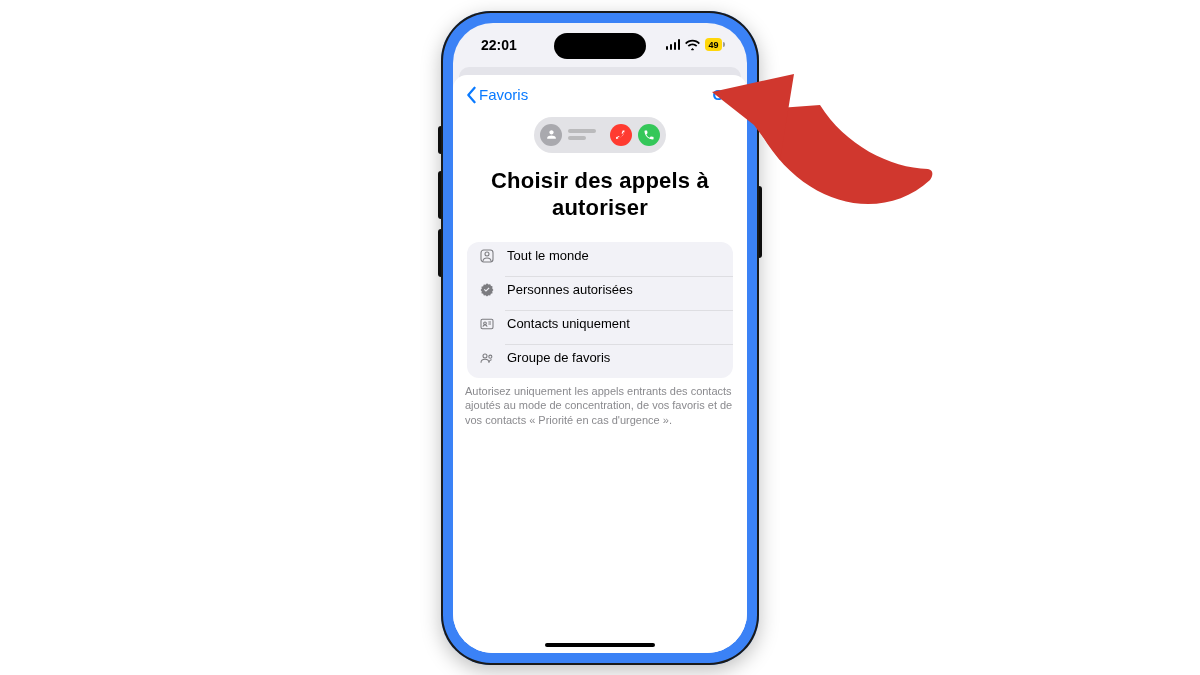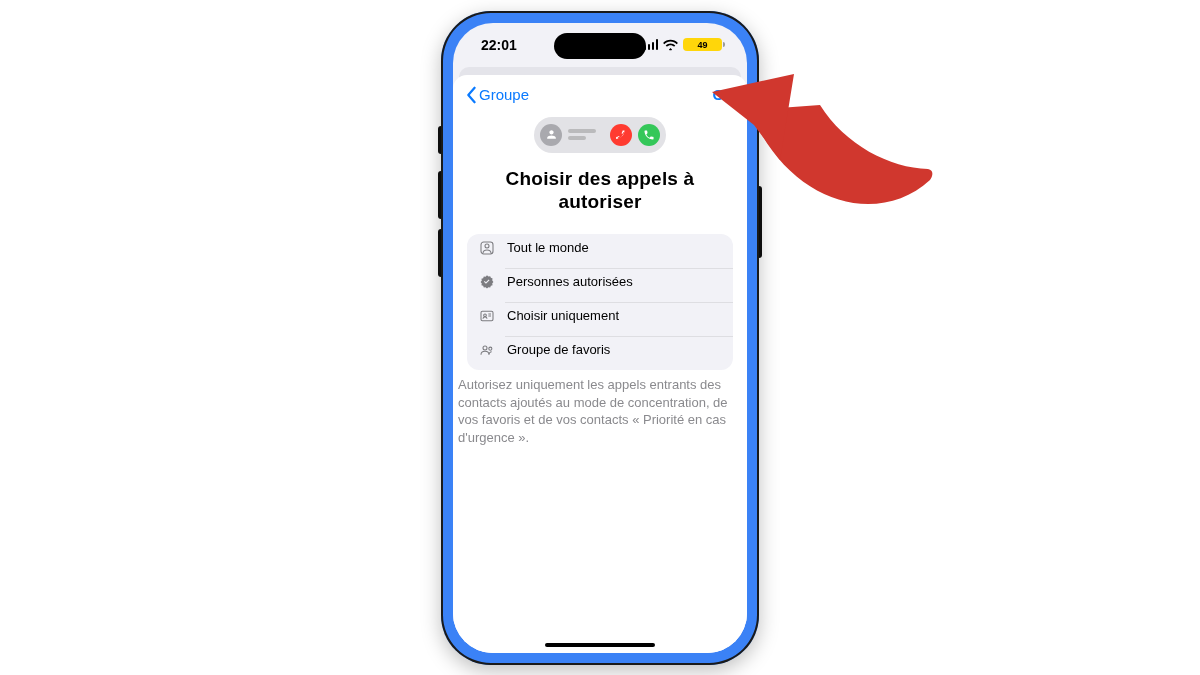--- a/index.html
+++ b/index.html
@@ -73,21 +73,21 @@
     .signal span { width:2.5px; background:#000; border-radius:1px; display:block; }
     .signal span:nth-child(1){height:4px}
     .signal span:nth-child(2){height:6px}
     .signal span:nth-child(3){height:8px}
     .signal span:nth-child(4){height:11px}
     .wifi-svg { width:15px; height:12px; }
     .battery {
       display:flex; align-items:center; gap:1px;
     }
     .battery-body {
-      width:39px; height:13px; border-radius:4px; background:#ffd60a;
+      width:17px; height:13px; border-radius:4px; background:#ffd60a;
       display:flex; align-items:center; justify-content:center;
       font-size:9px; font-weight:700; color:#000;
       position:relative;
     }
     .battery-cap { width:2px; height:5px; background:#9a9a9a; border-radius:0 2px 2px 0; }
 
     .sheet-backdrop {
       position:absolute;
       top:44px; left:0; right:0; bottom:0;
       background:#f2f2f7;
@@ -144,21 +144,21 @@
     .pill-lines { flex:1; display:flex; flex-direction:column; gap:3px; }
     .pill-lines span { height:4px; background:#bababc; border-radius:3px; display:block; }
     .pill-lines span:nth-child(1){width:28px}
     .pill-lines span:nth-child(2){width:18px}
     .pill-btn { width:22px; height:22px; border-radius:50%; display:flex; align-items:center; justify-content:center; }
     .pill-btn.decline { background:#ff3b30; }
     .pill-btn.accept { background:#34c759; }
     .pill-btn svg { width:12px; height:12px; fill:#fff; }
 
     .title {
-      font-size:19px;
+      font-size:22px;
       font-weight:700;
       text-align:center;
       line-height:1.25;
       letter-spacing:0.2px;
       color:#000;
     }
 
     .list {
       margin:6px 14px 0;
       background:#f2f2f7;
@@ -182,22 +182,22 @@
       top:0; left:38px; right:0;
       height:1px;
       background:#dedee2;
     }
     .row .ic { width:16px; height:16px; flex:none; display:flex; align-items:center; justify-content:center; }
     .row .ic svg { width:16px; height:16px; }
     .row .label { flex:1; }
     .row .check { color:#0a7aff; font-weight:600; font-size:16px; }
 
     .footer-note {
-      margin:6px 5px 0;
-      font-size:13px;
+      margin:6px 12px 0;
+      font-size:11px;
       line-height:1.35;
       color:#8a8a8e;
     }
 
     .home-indicator {
       position:absolute;
       bottom:6px; left:50%;
       transform:translateX(-50%);
       width:110px; height:4px;
       background:#000;
@@ -249,21 +249,21 @@
       </div>
 
       <div class="sheet-backdrop">
         <div class="sheet-behind"></div>
         <div class="sheet">
           <div class="nav">
             <div class="nav-left">
               <svg viewBox="0 0 12 20">
                   <path d="M10 2 L3 10 L10 18" stroke="#0a7aff" stroke-width="2.5" fill="none" stroke-linecap="round" stroke-linejoin="round"></path>
                 </svg>
-              <span>Groupe</span>
+              <span>Favoris</span>
             </div>
             <div class="nav-right">OK</div>
           </div>
 
           <div class="hero">
             <div class="call-pill">
               <div class="avatar-circle">
                 <svg viewBox="0 0 24 24">
                     <path d="M12 12c2.2 0 4-1.8 4-4s-1.8-4-4-4-4 1.8-4 4 1.8 4 4 4zm0 2c-2.7 0-8 1.3-8 4v2h16v-2c0-2.7-5.3-4-8-4z"></path>
                   </svg>
@@ -312,21 +312,21 @@
             <div class="row">
               <div class="ic">
                 <svg viewBox="0 0 24 24" fill="none" stroke="#7c7c80" stroke-width="1.6">
                     <rect x="3" y="5" width="18" height="14" rx="2"></rect>
                     <circle cx="9" cy="11" r="2"></circle>
                     <path d="M6 16c0-1.5 1.4-2.5 3-2.5s3 1 3 2.5"></path>
                     <line x1="14" y1="9" x2="18" y2="9"></line>
                     <line x1="14" y1="12" x2="18" y2="12"></line>
                   </svg>
               </div>
-              <div class="label">Choisir uniquement</div>
+              <div class="label">Contacts uniquement</div>
             </div>
 
             <div class="row">
               <div class="ic">
                 <svg viewBox="0 0 24 24" fill="none" stroke="#7c7c80" stroke-width="1.6">
                     <circle cx="9" cy="9" r="3"></circle>
                     <circle cx="17" cy="10" r="2.3"></circle>
                     <path d="M3 19c0-3 2.7-5 6-5s6 2 6 5"></path>
                     <path d="M15 18.5c0-2.2 1.8-3.8 4-3.8"></path>
                   </svg>

